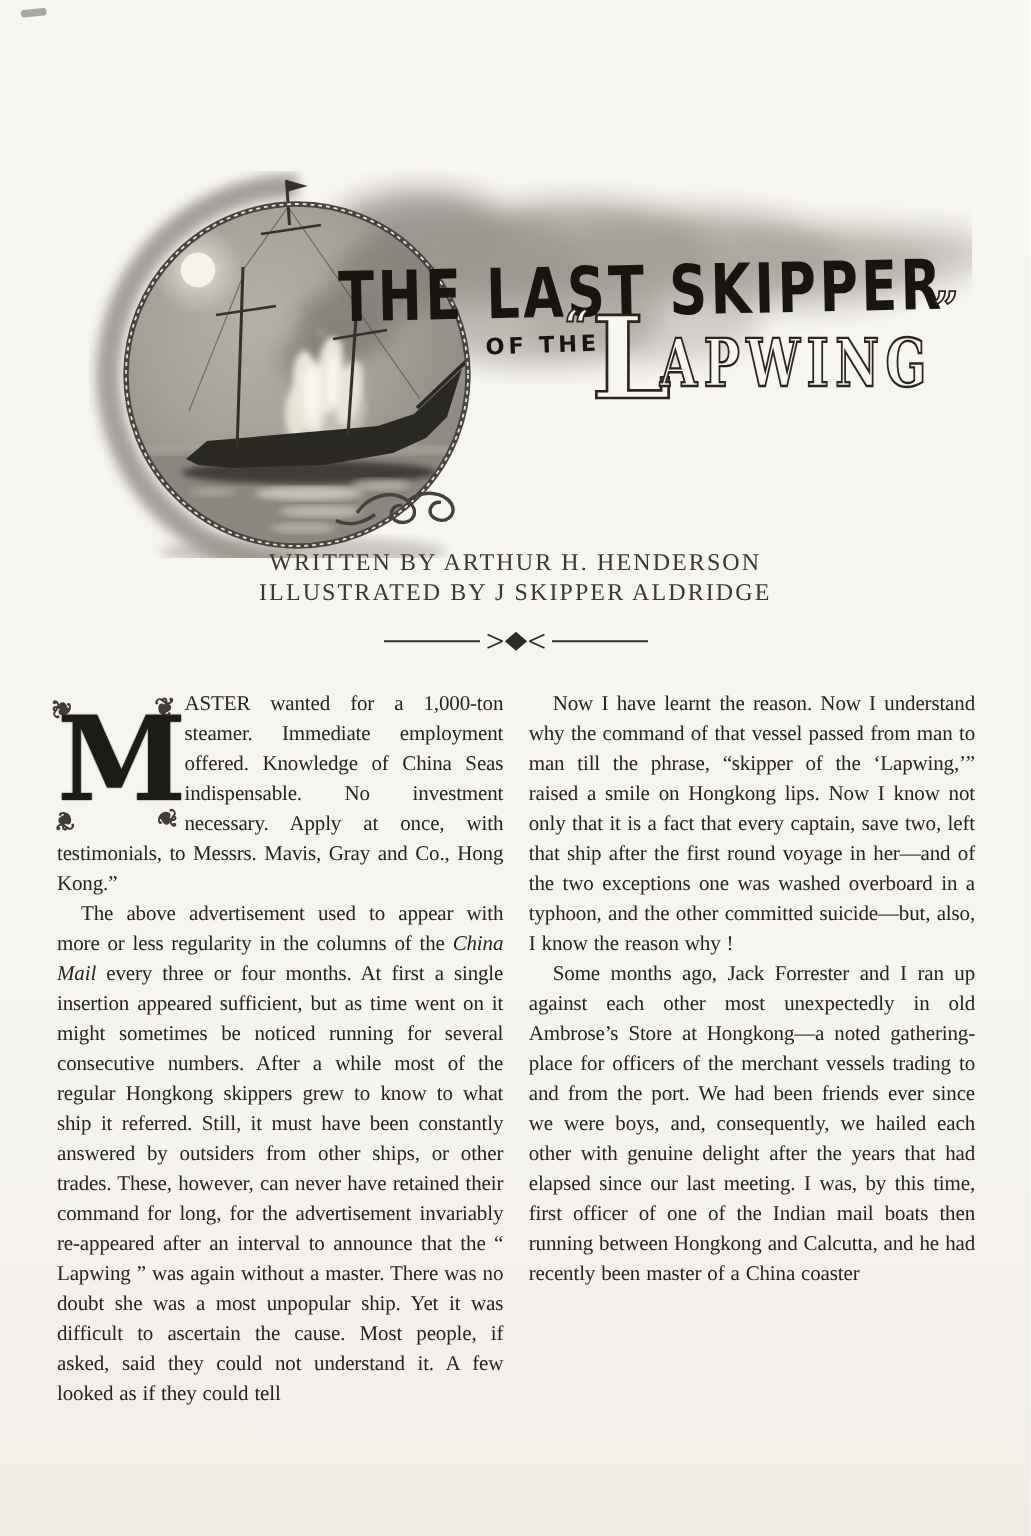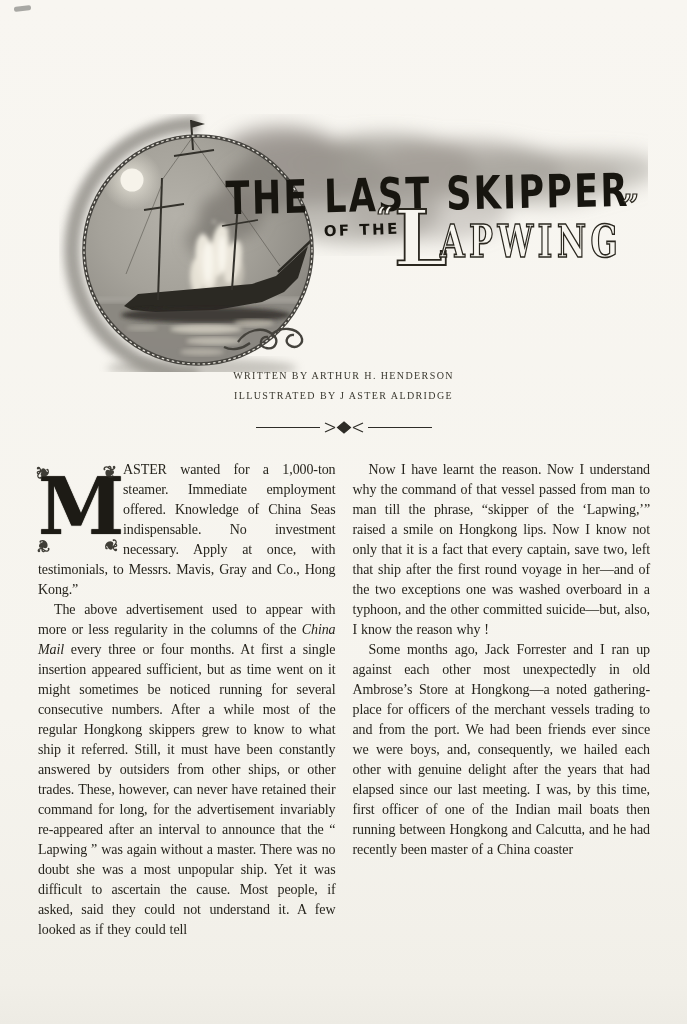--- a/index.html
+++ b/index.html
@@ -5,21 +5,21 @@
   html,body{margin:0;padding:0;}
   body{
     width:687px;height:1024px;position:relative;overflow:hidden;
     background:linear-gradient(180deg,#f8f6f1 0%,#f6f4ee 70%,#f1efe8 96%,#edebe4 100%);
     font-family:"Liberation Serif", serif;color:#24221c;
   }
   .page{position:absolute;inset:0;}
   .scan-smudge{position:absolute;left:14px;top:6px;width:17px;height:5px;background:#8d8d89;border-radius:2px;opacity:.75;transform:rotate(-6deg);}
   .header-art{position:absolute;left:56px;top:114px;width:592px;height:258px;}
   .byline{position:absolute;left:0;top:366px;width:100%;text-align:center;
-    font-size:10px;line-height:20px;letter-spacing:1.4px;color:#3a382f;}
+    font-size:16px;line-height:20px;letter-spacing:1.4px;color:#3a382f;}
   .divider{position:absolute;top:420px;left:50%;transform:translateX(-50%);width:180px;height:15px;}
   .columns{position:absolute;left:38px;top:460px;width:612px;display:flex;gap:17px;}
   .column{width:298px;text-align:justify;font-size:14px;line-height:20px;
     letter-spacing:-0.1px;word-spacing:0.6px;color:#26241d;}
   .column p{margin:0;text-indent:16px;}
   .column p.noindent{text-indent:0;}
   .column em{font-style:italic;}
   .dropcap{float:left;font-family:"DejaVu Serif", serif;font-weight:bold;
     font-size:78px;line-height:90px;height:96px;width:78px;text-align:center;
     margin:2px 7px 0 0;color:#1d1b15;position:relative;
@@ -158,21 +158,21 @@
         <text x="320" y="114" font-size="30" stroke-width="1.2">“</text>
         <text x="338" y="151" font-size="76" stroke-width="1.8">L</text>
         <text x="384" y="143" font-size="44" letter-spacing="6" stroke-width="1.6" textLength="182" lengthAdjust="spacingAndGlyphs">APWING</text>
         <text x="566" y="102" font-size="30" stroke-width="1.2">”</text>
       </g>
     </g>
   </svg>
 
   <div class="byline">
     <div>WRITTEN BY ARTHUR H. HENDERSON</div>
-    <div>ILLUSTRATED BY J ASTER ALDRIDGE</div>
+    <div>ILLUSTRATED BY J SKIPPER ALDRIDGE</div>
   </div>
 
   <svg class="divider" viewBox="0 0 180 15">
     <g stroke="#2e2c27" stroke-width="1.2" fill="#2e2c27">
       <line x1="2" y1="7.5" x2="66" y2="7.5"></line>
       <line x1="71" y1="3" x2="81" y2="7.5"></line>
       <line x1="71" y1="12" x2="81" y2="7.5"></line>
       <polygon points="90,2 96.5,7.5 90,13 83.5,7.5"></polygon>
       <line x1="109" y1="3" x2="99" y2="7.5"></line>
       <line x1="109" y1="12" x2="99" y2="7.5"></line>

